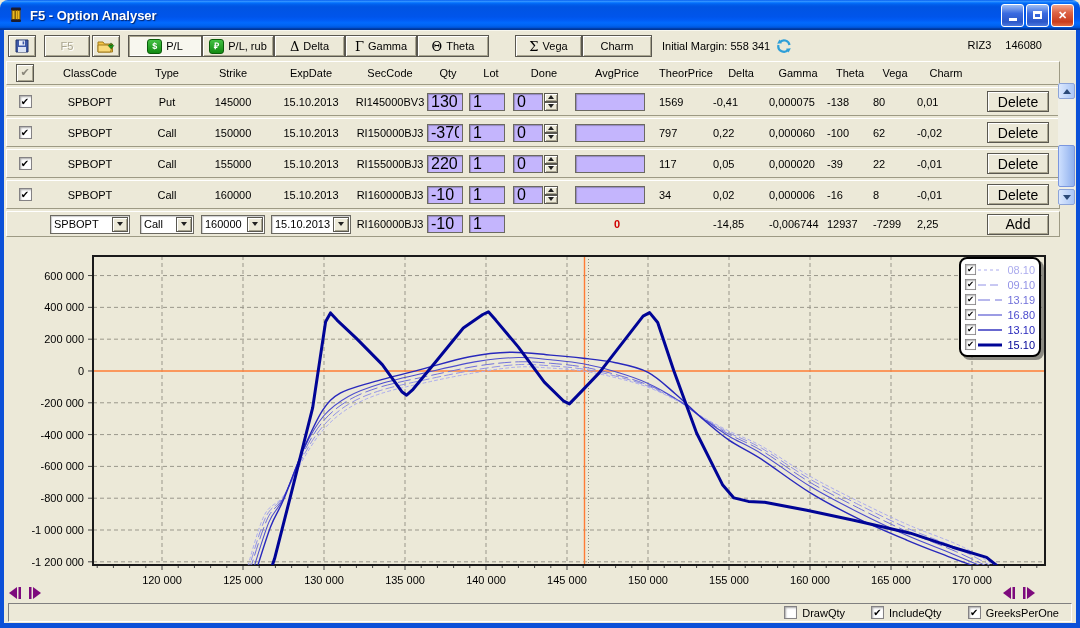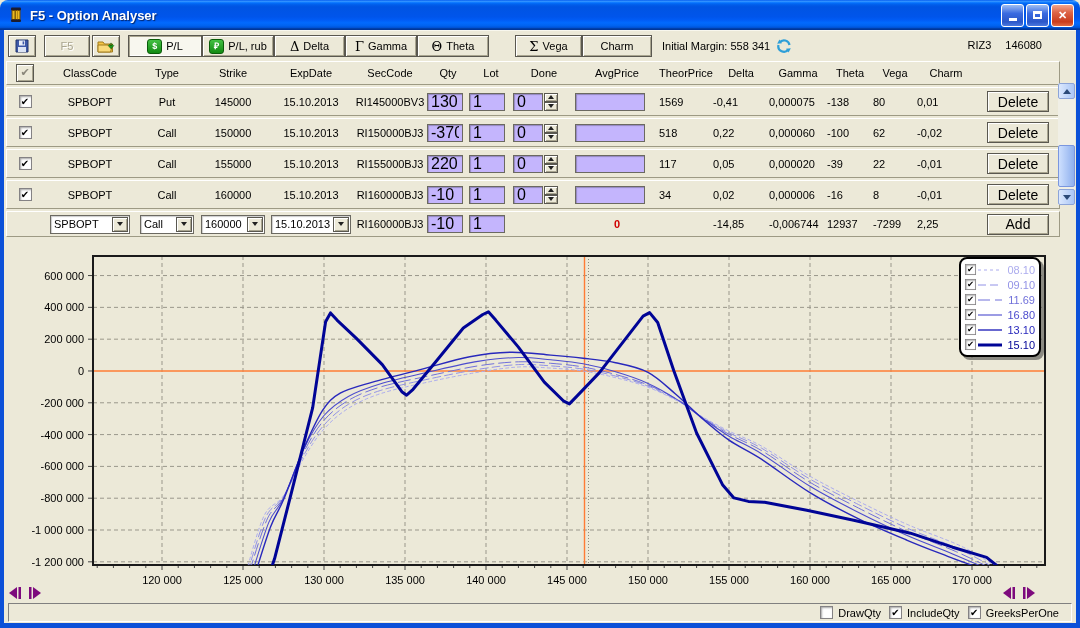--- a/index.html
+++ b/index.html
@@ -86,21 +86,21 @@
   .legend{position:absolute;left:955px;top:21px;width:82px;background:#fff;border:2px solid #000;
     border-radius:8px;box-shadow:3px 3px 0 rgba(60,60,60,.55);padding:3px 4px 3px 3px;box-sizing:border-box;}
   .leg-item{display:flex;align-items:center;height:15px;gap:0;}
   .leg-item .cb{transform:scale(.85);}
   .leg-lbl{font-size:11px;margin-left:auto;}
   
   .pan{position:absolute;top:587px;}
   .statusbar{position:absolute;left:8px;top:603px;width:1064px;height:19px;box-sizing:border-box;
     border:1px solid;border-color:#808080 #fff #fff #808080;display:flex;align-items:center;
     justify-content:flex-end;gap:8px;padding-right:12px;}
-  .st-item{display:flex;align-items:center;gap:5px;}
+  .st-item{display:flex;align-items:center;gap:5px;margin-left:18px;}
 </style>
 </head>
 <body>
 
 <div id="window">
 
   <div class="titlebar">
     <svg class="tb-icon" viewBox="0 0 16 16">
       <rect x="3" y="0.5" width="10" height="3" rx="1" fill="#1c1c2e"></rect>
       <rect x="4" y="3.5" width="8" height="9" fill="#e8b820" stroke="#6e4a06" stroke-width="1"></rect>
@@ -250,21 +250,21 @@
             <span class="spinbtns">
               <span class="spinbtn">
                 <span class="tri-up"></span>
               </span>
               <span class="spinbtn">
                 <span class="tri-dn"></span>
               </span>
             </span>
           </div>
           <div><input class="tin" style="width: 70px;"></div>
-          <div class="tr theor">518</div>
+          <div class="tr theor">797</div>
           <div class="tr">0,22</div>
           <div class="tr">0,000060</div>
           <div class="tr">-100</div>
           <div class="tr">62</div>
           <div class="tr">-0,02</div>
           <div>
             <button class="pushbtn">Delete</button>
           </div>
         </div>
         <div class="trow tdata">
@@ -524,21 +524,21 @@
           <svg width="26" height="10">
             <line x1="1" y1="5" x2="25" y2="5" stroke="#9292e6" stroke-width="1" stroke-dasharray="8 4"></line>
           </svg>
           <span class="leg-lbl" style="color: rgb(146, 146, 230); text-align: center;">09.10</span>
         </div>
         <div class="leg-item">
           <span class="cb checked"></span>
           <svg width="26" height="10">
             <line x1="1" y1="5" x2="25" y2="5" stroke="#7070da" stroke-width="1" stroke-dasharray="12 5"></line>
           </svg>
-          <span class="leg-lbl" style="color: rgb(112, 112, 218);">11.69</span>
+          <span class="leg-lbl" style="color: rgb(112, 112, 218);">13.19</span>
         </div>
         <div class="leg-item">
           <span class="cb checked"></span>
           <svg width="26" height="10">
             <line x1="1" y1="5" x2="25" y2="5" stroke="#4c4cce" stroke-width="1.1"></line>
           </svg>
           <span class="leg-lbl" style="color: rgb(76, 76, 206);">16.80</span>
         </div>
         <div class="leg-item">
           <span class="cb checked"></span>

